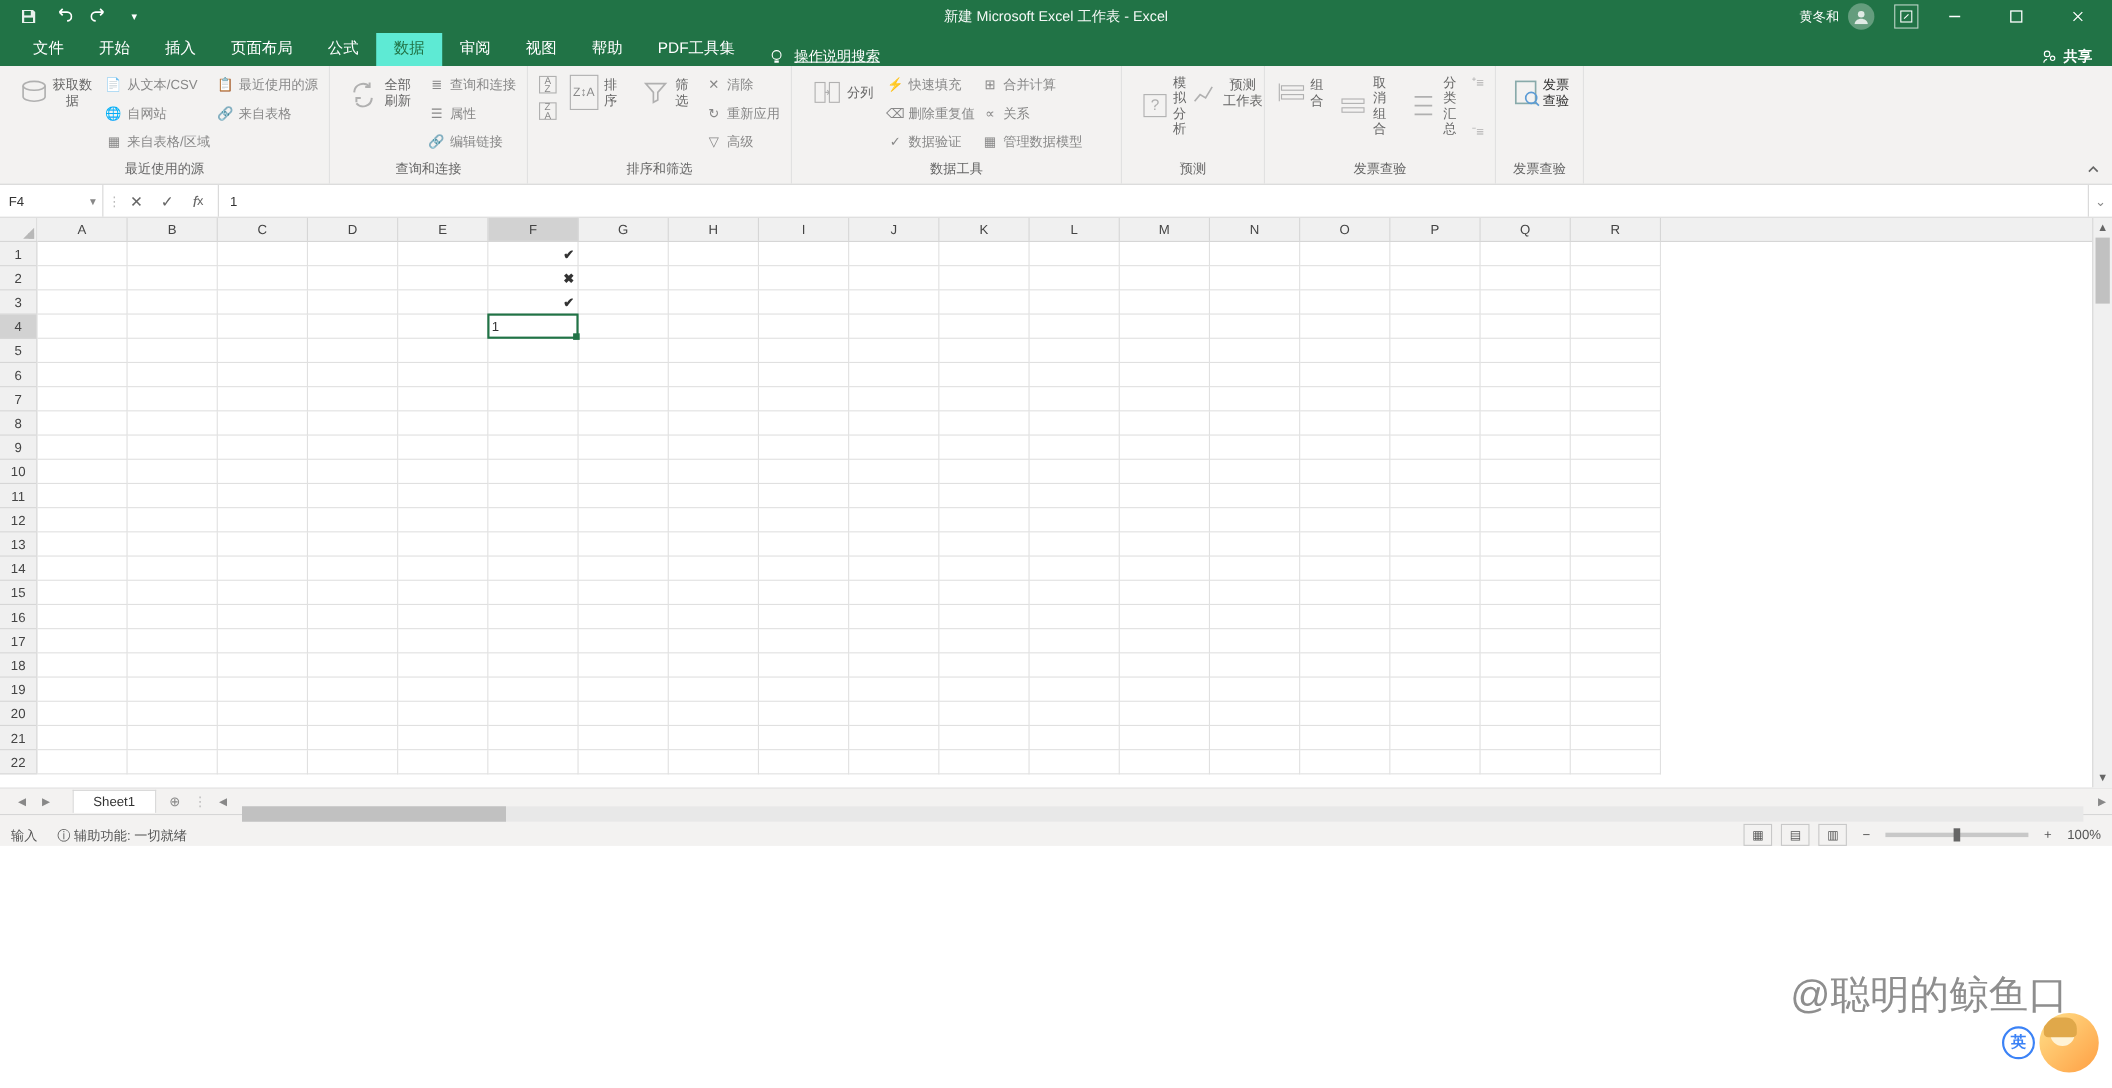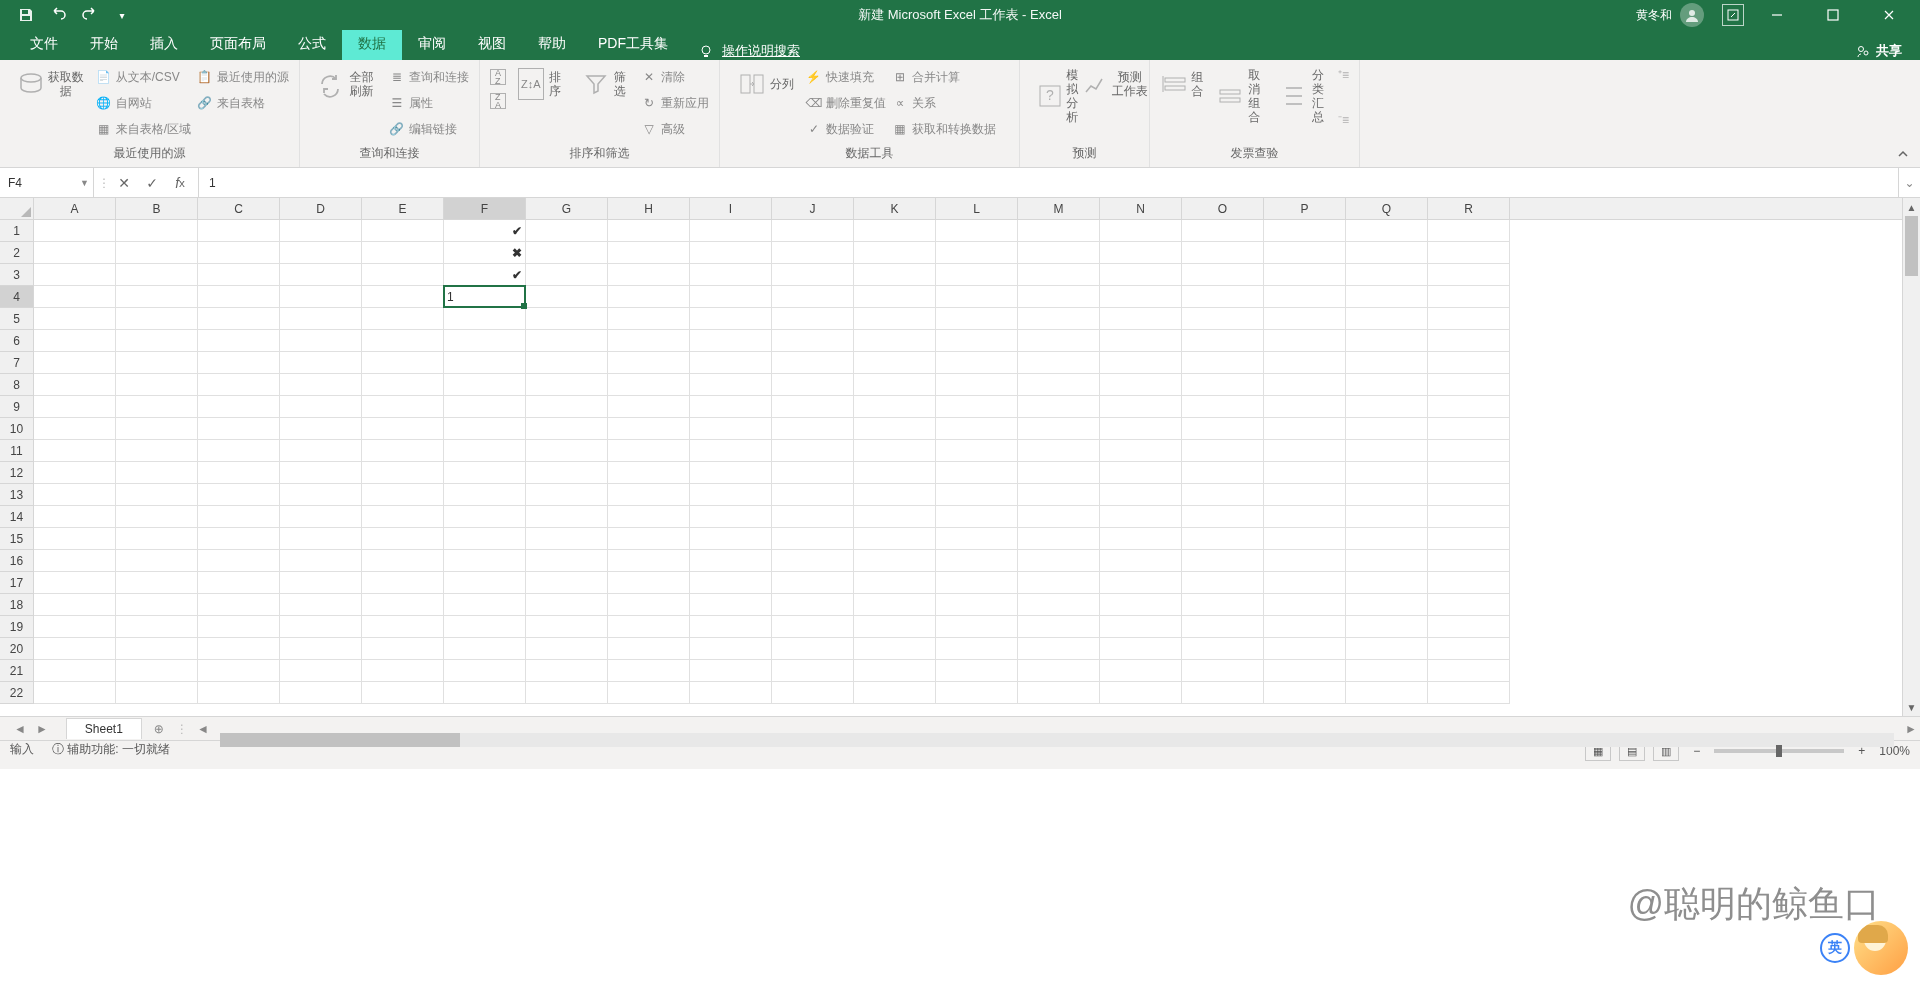--- a/index.html
+++ b/index.html
@@ -70,21 +70,21 @@
 .shnav { display:flex; gap:2px; padding:0 10px; color:#888;}
 .shnav span{cursor:pointer; padding:0 4px;}
 .shtab { background:#fff; border:1px solid #d6d6d6; border-bottom:none; padding:3px 18px; font-size:12px; cursor:pointer; margin-left:4px;}
 .shadd { width:22px;height:22px; display:flex;align-items:center;justify-content:center; color:#888; cursor:pointer; margin-left:6px;}
 .hscroll-area{flex:1; position:relative; margin:0 8px;}
 .hscroll-track{position:absolute; left:0; right:0; top:4px; height:14px; background:#e8e8e8;}
 .hscroll-thumb{position:absolute; left:0; width:240px; top:4px; height:14px; background:#c1c1c1;}
 .hsbtn{width:18px;color:#888;text-align:center;cursor:pointer;}
 
 
-.status { height:28px; background:#f3f2f1; display:flex; align-items:flex-start; font-size:12px; color:#555; padding:0 10px; gap:18px;}
+.status { height:28px; background:#f3f2f1; display:flex; align-items:flex-end; font-size:12px; color:#555; padding:0 10px; gap:18px;}
 .status .right { margin-left:auto; display:flex; align-items:center; gap:8px;}
 .viewbtn { width:26px;height:20px; border:1px solid #c8c8c8; display:flex;align-items:center;justify-content:center;cursor:pointer;font-size:11px;}
 .zoom-slider{width:130px;height:4px;background:#c8c8c8;position:relative;}
 .zoom-slider .handle{position:absolute;left:62px;top:-4px;width:6px;height:12px;background:#666;}
 
 
 .watermark { position:absolute; right:40px; bottom:60px; font-size:36px; color:#8e8e8e; font-weight:400; pointer-events:none;}
 .ime-badge{position:absolute; right:70px; bottom:26px; width:30px;height:30px; border-radius:15px; border:2px solid #3b82f6; background:#fff; display:flex;align-items:center;justify-content:center; color:#3b82f6; font-size:14px; font-weight:bold; z-index:5;}
 .avatar-badge{position:absolute; right:12px; bottom:14px; width:54px;height:54px;border-radius:50%; background:linear-gradient(135deg,#ffe08a,#ff9f43); z-index:5; overflow:hidden;}
 .avatar-badge::before{content:"";position:absolute;left:10px;top:8px;width:22px;height:22px;border-radius:50%;background:#fff3d6;}
@@ -323,21 +323,21 @@
         <div class="small-btn">
             <span class="sico">⊞</span>
             <span>合并计算</span>
           </div>
         <div class="small-btn">
             <span class="sico">∝</span>
             <span>关系</span>
           </div>
         <div class="small-btn">
             <span class="sico">▦</span>
-            <span>获取和转换数据</span>
+            <span>管理数据模型</span>
           </div>
       </div>
     </div>
     <div class="group-label">数据工具</div>
   </div>
 
   <div class="group" style="width:130px;">
     <div class="group-content">
       <div class="big-btn">
         <span class="ico">
@@ -391,20 +391,36 @@
         <span class="lbl">分类汇总</span>
       </div>
       <div class="small-col" style="justify-content:space-between;height:62px;">
         <span style="color:#b0b0b0;">⁺≡</span>
         <span style="color:#b0b0b0;">⁻≡</span>
       </div>
     </div>
     <div class="group-label">发票查验</div>
   </div>
 
+  <div class="group" style="width:80px;">
+    <div class="group-content">
+      <div class="big-btn">
+        <span class="ico">
+            <svg width="28" height="28" viewBox="0 0 28 28">
+              <rect x="5" y="4" width="18" height="20" fill="none" stroke="#8aa" stroke-width="1.5"></rect>
+              <circle cx="19" cy="19" r="5" fill="none" stroke="#5b9bd5" stroke-width="1.5"></circle>
+              <path d="M23 23l3 3" stroke="#5b9bd5" stroke-width="1.5"></path>
+            </svg>
+          </span>
+        <span class="lbl" style="white-space:pre;color:#333;">发票
+查验</span>
+      </div>
+    </div>
+    <div class="group-label">发票查验</div>
+  </div>
   <span class="collapse">
       <svg width="14" height="14" viewBox="0 0 14 14">
         <path d="M3 9l4-4 4 4" fill="none" stroke="#666" stroke-width="1.5"></path>
       </svg>
     </span>
 </div>
 
 <div class="fbar">
   <div class="namebox">
     <span>F4</span>

